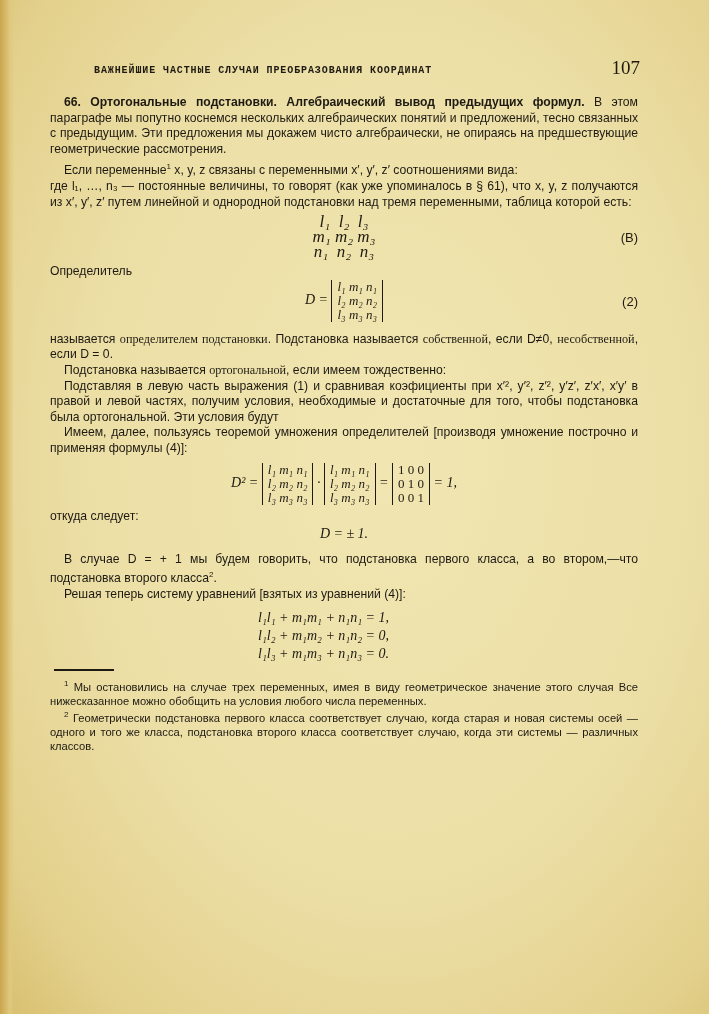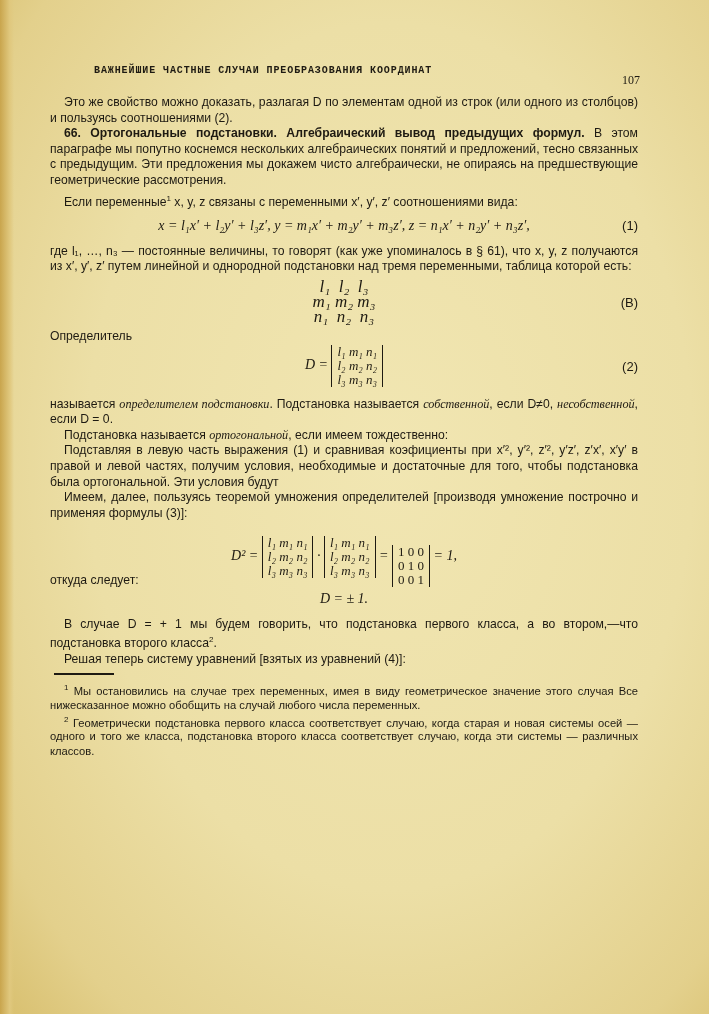--- a/index.html
+++ b/index.html
@@ -9,55 +9,50 @@
     font-family: "Liberation Serif", serif;
     color: #1e1a12;
     position: relative;
   }
   .leftedge { position: absolute; left: 0; top: 0; width: 14px; height: 1014px;
     background: linear-gradient(to right, #c9a54d, #e0c87e 70%, rgba(0,0,0,0)); }
   .page { position: absolute; left: 50px; top: 0; width: 592px; }
   .header { position: absolute; top: 57px; left: 0; width: 592px; height: 20px; }
   .running-title { position: absolute; left: 44px; top: 8px; font-family: Liberation Mono, monospace;
     font-size: 10px; font-weight: bold; letter-spacing: 0.9px; }
-  .page-number { position: absolute; right: 2px; top: 16px; font-size: 12px; }
+  .page-number { position: absolute; right: 2px; top: 0px; font-size: 19px; }
   .body-text { position: absolute; top: 95px; left: 0; width: 588px; font-family: "Liberation Sans Narrow", "Liberation Sans", sans-serif; font-size: 12.2px; line-height: 15.6px; }
   p { margin: 0; text-align: justify; }
   .indent { text-indent: 14px; }
   .bold { font-weight: bold; }
-  .ital { font-style: italic; font-family: "Liberation Serif", serif; }
+  .ital { font-family: "Liberation Serif", serif; }
   .eq { position: relative; text-align: center; font-family: "Liberation Serif", serif; font-style: italic; font-size: 14px; }
   .eqnum { position: absolute; right: 0; top: 0; font-style: normal; font-family: "Liberation Sans", sans-serif; font-size: 13px; }
   .matrix { display: inline-block; vertical-align: middle; text-align: center; font-family: "Liberation Serif", serif; font-style: italic; font-size: 17px; line-height: 14px; }
   .det { display: inline-block; vertical-align: middle; border-left: 1.3px solid #1e1a12; border-right: 1.3px solid #1e1a12; padding: 0 5px; font-size: 13px; line-height: 14px; font-style: italic; }
-  .det.num { font-style: normal; margin-top: 18px; }
+  .det.num { font-style: normal; }
   .footrule { width: 60px; border-top: 2px solid #1e1a12; margin: 6px 0 6px 4px; }
   .foot { font-size: 11.2px; line-height: 14.2px; }
   sup { font-size: 8px; }
 </style>
 </head>
 <body>
 
 <div class="leftedge"></div>
 
 <div class="page">
   <div class="header">
     <span class="running-title">ВАЖНЕЙШИЕ ЧАСТНЫЕ СЛУЧАИ ПРЕОБРАЗОВАНИЯ КООРДИНАТ</span>
     <span class="page-number">107</span>
   </div>
 
   <div class="body-text">
-    <p class="indent">Это же свойство можно доказать, разлагая D по элементам одной из строк (или одного из столбцов) и пользуясь соотношениями (2).</p>
     <p class="indent"><span class="bold">66. Ортогональные подстановки. Алгебраический вывод предыдущих формул.</span><span> В этом параграфе мы попутно коснемся нескольких алгебраических понятий и предложений, тесно связанных с предыдущим. Эти предложения мы докажем чисто алгебраически, не опираясь на предшествующие геометрические рассмотрения.</span></p>
     <p class="indent" style="margin-top:2px"><span>Если переменные</span><sup>1</sup><span> x, y, z связаны с переменными x′, y′, z′ соотношениями вида:</span></p>
 
-    <div class="eq" style="margin:8px 0 10px 0">
-      <span>x = l₁x′ + l₂y′ + l₃z′,  y = m₁x′ + m₂y′ + m₃z′,  z = n₁x′ + n₂y′ + n₃z′,</span>
-      <span class="eqnum">(1)</span>
-    </div>
 
     <p>где l₁, …, n₃ — постоянные величины, то говорят (как уже упоминалось в § 61), что x, y, z получаются из x′, y′, z′ путем линейной и однородной подстановки над тремя переменными, таблица которой есть:</p>
 
     <div class="eq" style="margin:4px 0 2px 0; height:48px">
       <div class="matrix" style="line-height:15px">
         <div><span>l₁</span>&nbsp;&nbsp;<span>l₂</span>&nbsp;&nbsp;<span>l₃</span></div>
         <div><span>m₁</span>&nbsp;<span>m₂</span>&nbsp;<span>m₃</span></div>
         <div><span>n₁</span>&nbsp;&nbsp;<span>n₂</span>&nbsp;&nbsp;<span>n₃</span></div>
       </div>
       <span class="eqnum" style="top:16px">(B)</span>
@@ -75,21 +70,21 @@
       <span class="eqnum" style="top:14px">(2)</span>
     </div>
 
     <p><span>называется </span><span class="ital">определителем подстановки</span><span>. Подстановка называется </span><span class="ital">собственной</span><span>, если D≠0, </span><span class="ital">несобственной</span><span>, если D = 0.</span></p>
     <p class="indent"><span>Подстановка называется </span><span class="ital">ортогональной</span><span>, если имеем тождественно:</span></p>
 
 
     <p class="indent">Подставляя в левую часть выражения (1) и сравнивая коэфициенты при x′², y′², z′², y′z′, z′x′, x′y′ в правой и левой частях, получим условия, необходимые и достаточные для того, чтобы подстановка была ортогональной. Эти условия будут</p>
 
 
-    <p class="indent">Имеем, далее, пользуясь теоремой умножения определителей [производя умножение построчно и применяя формулы (3)]:</p>
+    <p class="indent">Имеем, далее, пользуясь теоремой умножения определителей [производя умножение построчно и применяя формулы (4)]:</p>
 
     <div class="eq" style="margin:6px 0 0 0; height:46px">
       <span>D² =</span>
       <div class="det">
         <div><span>l₁</span> <span>m₁</span> <span>n₁</span></div>
         <div><span>l₂</span> <span>m₂</span> <span>n₂</span></div>
         <div><span>l₃</span> <span>m₃</span> <span>n₃</span></div>
       </div>
       <span>·</span>
       <div class="det">
@@ -105,20 +100,25 @@
       </div>
       <span>= 1,</span>
     </div>
 
     <p>откуда следует:</p>
     <div class="eq" style="margin:2px 0 10px 0">D = ± 1.</div>
 
     <p class="indent"><span>В случае D = + 1 мы будем говорить, что подстановка первого класса, а во втором,—что подстановка второго класса</span><sup>2</sup><span>.</span></p>
     <p class="indent">Решая теперь систему уравнений [взятых из уравнений (4)]:</p>
 
+    <div class="eq" style="margin:6px 0 0 0; line-height:18px; text-align:left; padding-left:208px">
+      <div>l₁l₁ + m₁m₁ + n₁n₁ = 1,</div>
+      <div>l₁l₂ + m₁m₂ + n₁n₂ = 0,</div>
+      <div>l₁l₃ + m₁m₃ + n₁n₃ = 0.</div>
+    </div>
 
     <div class="footrule"></div>
     <div class="foot">
-      <p class="indent"><sup>1</sup><span> Мы остановились на случае трех переменных, имея в виду геометрическое значение этого случая Все нижесказанное можно обобщить на случай любого числа переменных.</span></p>
+      <p class="indent"><sup>1</sup><span> Мы остановились на случае трех переменных, имея в виду геометрическое значение этого случая Все нижесказанное можно обобщить на условия любого числа переменных.</span></p>
       <p class="indent"><sup>2</sup><span> Геометрически подстановка первого класса соответствует случаю, когда старая и новая системы осей — одного и того же класса, подстановка второго класса соответствует случаю, когда эти системы — различных классов.</span></p>
     </div>
   </div>
 </div>
 
 </body></html>

